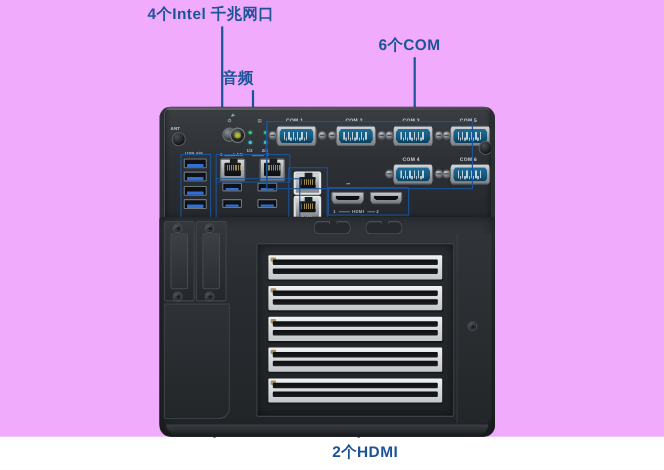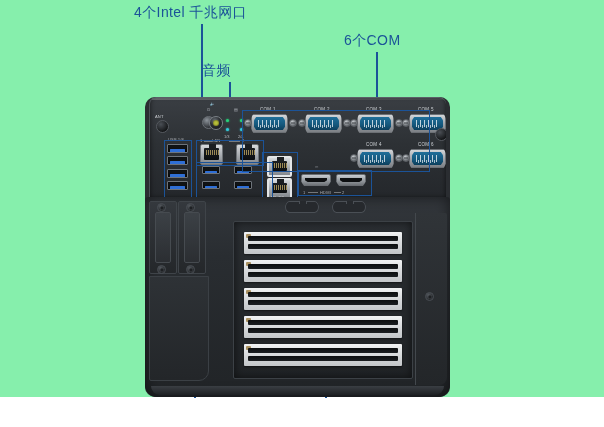--- a/index.html
+++ b/index.html
@@ -6,21 +6,22 @@
   html, body {
     margin: 0; padding: 0;
     width: 604px; height: 427px;
     background: #ffffff;
     font-family: "Liberation Sans", "DejaVu Sans", sans-serif;
     overflow: hidden;
   }
   #stage {
     position: relative;
     width: 604px; height: 397px;
-    background: #86efac;
+    background: #f0abfc;
+    font-weight: bold;
   }
 
   
   .callout-label {
     position: absolute;
     color: #1b5398;
     font-size: 14px;
     letter-spacing: .4px;
     white-space: nowrap;
     font-family: "Liberation Sans", "DejaVu Sans", sans-serif;
@@ -282,20 +283,21 @@
   }
 </style>
 </head>
 <body>
 
 <div id="stage">
 
   <div class="callout-label" style="left:134px; top:4px;">4个Intel 千兆网口</div>
   <div class="callout-label" style="left:202px; top:62px;">音频</div>
   <div class="callout-label" style="left:344px; top:32px;">6个COM</div>
+  <div class="callout-label" style="left:302px; top:402px;">2个HDMI</div>
 
   <div class="leader v" style="left:201px; top:24px; height:126px;"></div>
 
   <div class="leader v" style="left:229px; top:82px; height:33px;"></div>
 
   <div class="leader v" style="left:376px; top:52px; height:60px;"></div>
 
   <div class="leader v" style="left:194px; top:288px; height:110px;"></div>
 
   <div class="leader v" style="left:325px; top:288px; height:110px;"></div>

